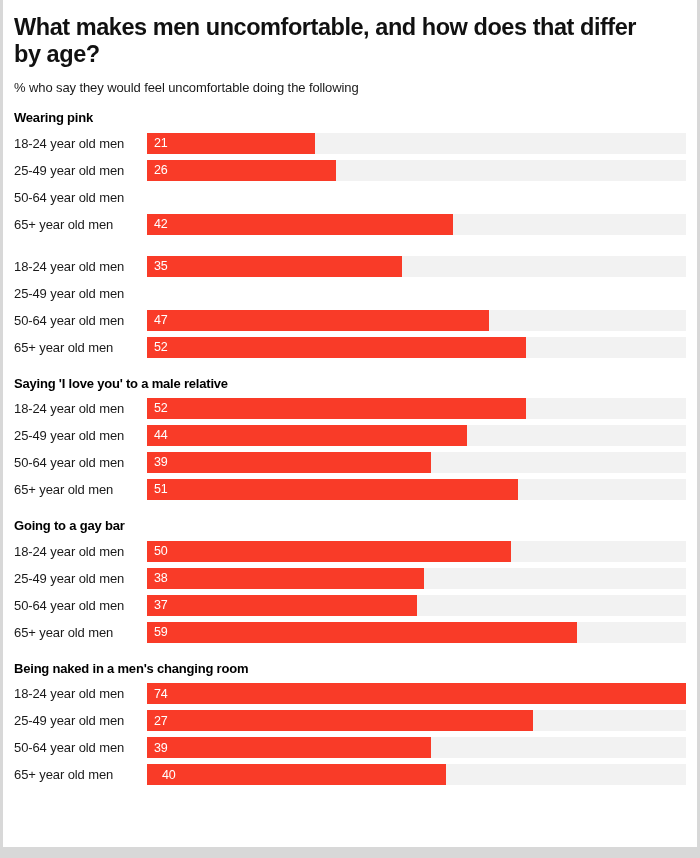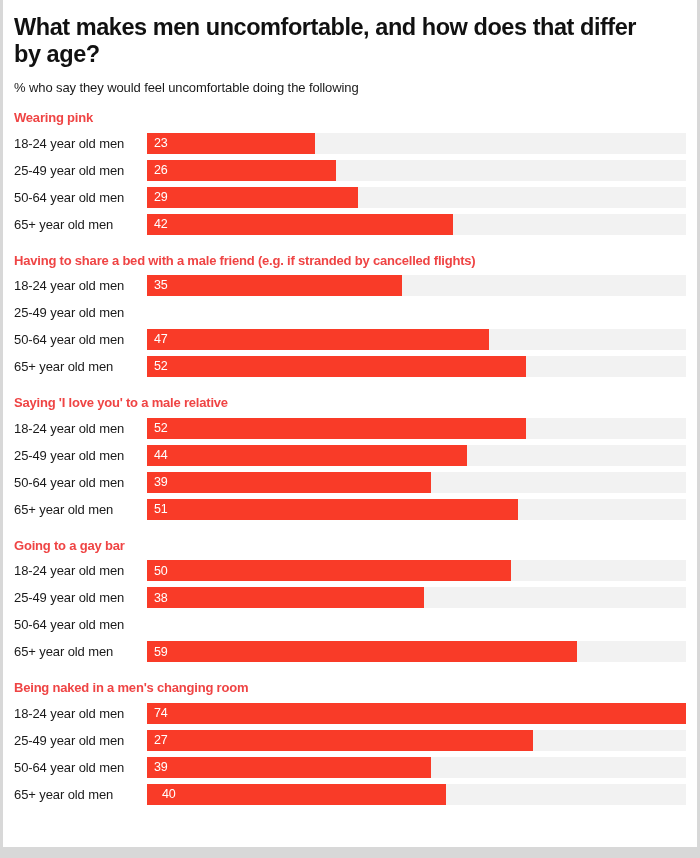--- a/index.html
+++ b/index.html
@@ -40,21 +40,21 @@
     color: #1a1a1a;
     margin: 11px 0 4px 0;
     letter-spacing: -0.1px;
   }
   .group {
     margin-top: 15px;
   }
   .group-title {
     font-size: 13px;
     font-weight: bold;
-    color: #ef4444;
+    color: #000000;
     letter-spacing: -0.2px;
     margin: 0 0 4px 0;
     line-height: 1.2;
   }
   .bar-row {
     display: flex;
     align-items: center;
     height: 27px;
   }
   .row-label {
@@ -98,51 +98,45 @@
 <div id="card">
   <h1 id="chart-title">What makes men uncomfortable, and how does that differ by age?</h1>
   <p id="chart-subtitle">% who say they would feel uncomfortable doing the following</p>
   <div id="groups">
       <div class="group">
         <div class="group-title">Wearing pink</div>
         <div class="bar-row">
           <div class="row-label">18-24 year old men</div>
           <div class="track" style="background: rgb(242, 242, 242);">
             <div class="bar" style="background: rgb(249, 59, 40); width: 31.0811%;">
-              <span class="bar-value">23</span>
+              <span class="bar-value">21</span>
             </div>
           </div>
         </div>
         <div class="bar-row">
           <div class="row-label">25-49 year old men</div>
           <div class="track" style="background: rgb(242, 242, 242);">
             <div class="bar" style="background: rgb(249, 59, 40); width: 35.1351%;">
               <span class="bar-value">26</span>
             </div>
           </div>
         </div>
         <div class="bar-row">
           <div class="row-label">50-64 year old men</div>
-          <div class="track" style="background: rgb(242, 242, 242);">
-            <div class="bar" style="background: rgb(249, 59, 40); width: 39.1892%;">
-              <span class="bar-value">29</span>
-            </div>
-          </div>
         </div>
         <div class="bar-row">
           <div class="row-label">65+ year old men</div>
           <div class="track" style="background: rgb(242, 242, 242); text-align: right;">
             <div class="bar" style="background: rgb(249, 59, 40); width: 56.7568%;">
               <span class="bar-value">42</span>
             </div>
           </div>
         </div>
       </div>
       <div class="group">
-        <div class="group-title">Having to share a bed with a male friend (e.g. if stranded by cancelled flights)</div>
         <div class="bar-row">
           <div class="row-label">18-24 year old men</div>
           <div class="track" style="background: rgb(242, 242, 242);">
             <div class="bar" style="background: rgb(249, 59, 40); width: 47.2973%;">
               <span class="bar-value">35</span>
             </div>
           </div>
         </div>
         <div class="bar-row">
           <div class="row-label">25-49 year old men</div>
@@ -212,20 +206,25 @@
         <div class="bar-row">
           <div class="row-label">25-49 year old men</div>
           <div class="track" style="background: rgb(242, 242, 242);">
             <div class="bar" style="background: rgb(249, 59, 40); width: 51.3514%;">
               <span class="bar-value">38</span>
             </div>
           </div>
         </div>
         <div class="bar-row">
           <div class="row-label">50-64 year old men</div>
+          <div class="track" style="background: rgb(242, 242, 242);">
+            <div class="bar" style="background: rgb(249, 59, 40); width: 50%;">
+              <span class="bar-value">37</span>
+            </div>
+          </div>
         </div>
         <div class="bar-row">
           <div class="row-label">65+ year old men</div>
           <div class="track" style="background: rgb(242, 242, 242);">
             <div class="bar" style="background: rgb(249, 59, 40); width: 79.7297%;">
               <span class="bar-value">59</span>
             </div>
           </div>
         </div>
       </div>

